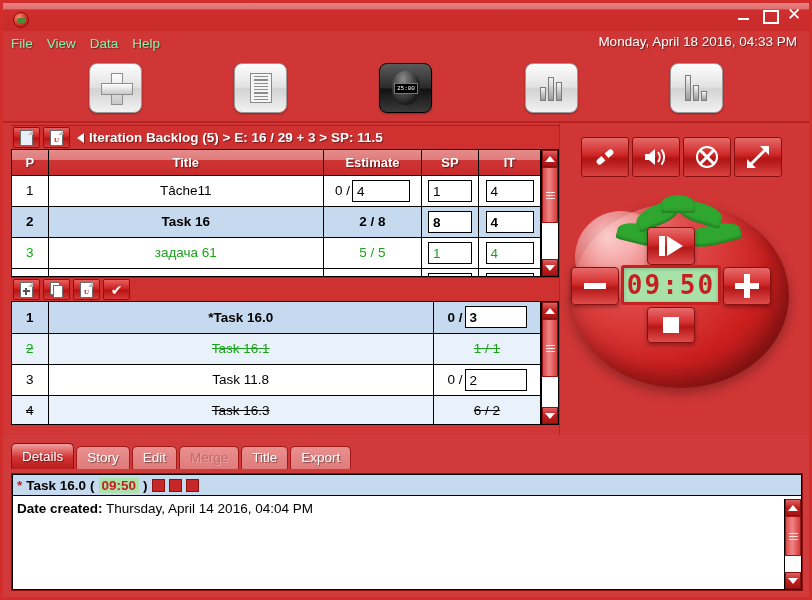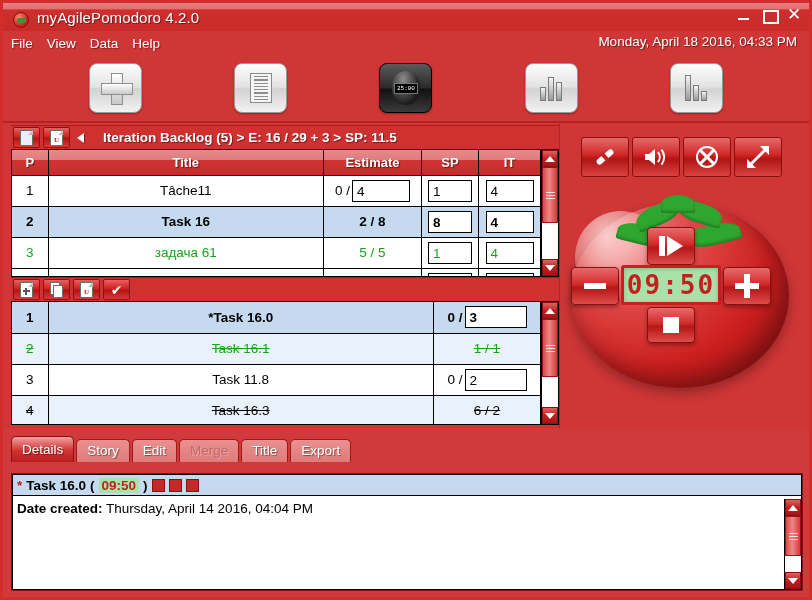--- a/index.html
+++ b/index.html
@@ -50,21 +50,21 @@
   .wb-min::after { content:""; position:absolute; left:1px; bottom:2px; width:11px; height:2px; background:#fff; }
   .wb-max::after { content:""; position:absolute; left:1px; top:2px; width:12px; height:10px; border:2px solid #fff; }
   .wb-close { color:#fff; font-size:17px; line-height:13px; font-weight:400; text-align:center; }
 
   
   .menubar {
     height: 24px; display: flex; align-items: center;
     padding-left: 8px; gap: 14px; position: relative; flex: none;
     background: #d03636;
   }
-  .menu-item { color: #ffffff; font-size: 13.5px; text-shadow: 1px 1px 1px rgba(0,0,0,.4); cursor: default; }
+  .menu-item { color: #86efac; font-size: 13.5px; text-shadow: 1px 1px 1px rgba(0,0,0,.4); cursor: default; }
   .datetime {
     position: absolute; right: 12px; top: 3px;
     color: #fff; font-size: 13.5px; text-shadow: 1px 1px 1px rgba(0,0,0,.45);
   }
 
   
   .toolbar {
     height: 68px; display: flex; align-items: center;
     justify-content: space-around; padding: 0 40px; flex: none;
     background: #d03636;
@@ -133,21 +133,21 @@
   .pagei .pl::before { content:""; position:absolute; left:2px; top:0; width:2px; height:7px; background:#555; }
   .pagei .pl::after  { content:""; position:absolute; left:0; top:2px; width:7px; height:2px; background:#555; }
   .pagei2 { width:13px; height:16px; position:relative; }
   .pagei2 i { position:absolute; width:10px; height:13px; background:#fff; border:1px solid #6c6c6c; }
   .pagei2 i:first-child { left:0; top:0; }
   .pagei2 i:last-child { left:3px; top:3px; }
   .checki { color:#fff; font-size:14px; line-height:14px; }
   .panel-title {
     color:#ffffff; font-size:13.5px; font-weight:bold;
     text-shadow: 1px 1px 1px rgba(0,0,0,.45);
-    margin-left: 4px; white-space: nowrap; display:flex; align-items:center; gap:19px;
+    margin-left: 4px; white-space: nowrap; display:flex; align-items:center; gap:5px;
   }
   .backarrow {
     width:0; height:0; border-style: solid;
     border-width: 5px 7px 5px 0; border-color: transparent #fff transparent transparent;
     filter: drop-shadow(1px 1px 0 rgba(0,0,0,.4));
   }
 
   
   .tbl-wrap { border: 1px solid #000; background:#fff; display:flex; overflow:hidden; }
   .tbl { flex: 1; }
@@ -198,21 +198,21 @@
     position:absolute; left:0; right:0; top:0;
     background: linear-gradient(to right,#d84a4a,#ef8585 45%,#d63a3a);
     border:1px solid #9e1515;
     display:flex; align-items:center; justify-content:center;
     cursor:pointer;
   }
   .grip { width:9px; }
   .grip i { display:block; height:1px; background:#fff; opacity:.8; margin:2px 0; }
 
   
-  .tabs { display:flex; align-items:flex-end; height: 26px; margin: 8px 0 11px 8px; gap: 2px; }
+  .tabs { display:flex; align-items:flex-end; height: 26px; margin: 8px 0 4px 8px; gap: 2px; }
   .tab {
     height: 23px; padding: 0 10px; line-height: 22px;
     background: linear-gradient(to bottom, #e99090, #e07a7a);
     border: 1px solid #a01818; border-bottom: none;
     border-radius: 5px 5px 0 0;
     color: #fff; font-size: 13.5px; text-shadow: 1px 1px 1px rgba(0,0,0,.45);
     cursor: pointer;
   }
   .tab.active {
     background: linear-gradient(to bottom, #f0a0a0, #d23232 55%, #b81d1d);
@@ -313,21 +313,20 @@
   .sym-play .tri { width:0;height:0;border-style:solid;border-width:10px 0 10px 16px;border-color:transparent transparent transparent #fff; }
   .right-sep { position:absolute; left:0; top:0; bottom:0; width:1px; background:#b52424; }
 </style>
 </head>
 <body>
 
 <div id="app">
 
   <div class="titlebar">
     <div class="title-icon"></div>
-    <div class="title-text">myAgilePomodoro 4.2.0</div>
     <div class="win-btns">
       <div class="win-btn wb-min"></div>
       <div class="win-btn wb-max"></div>
       <div class="win-btn wb-close">✕</div>
     </div>
   </div>
 
   <div class="menubar">
     <div class="menu-item">File</div>
     <div class="menu-item">View</div>

